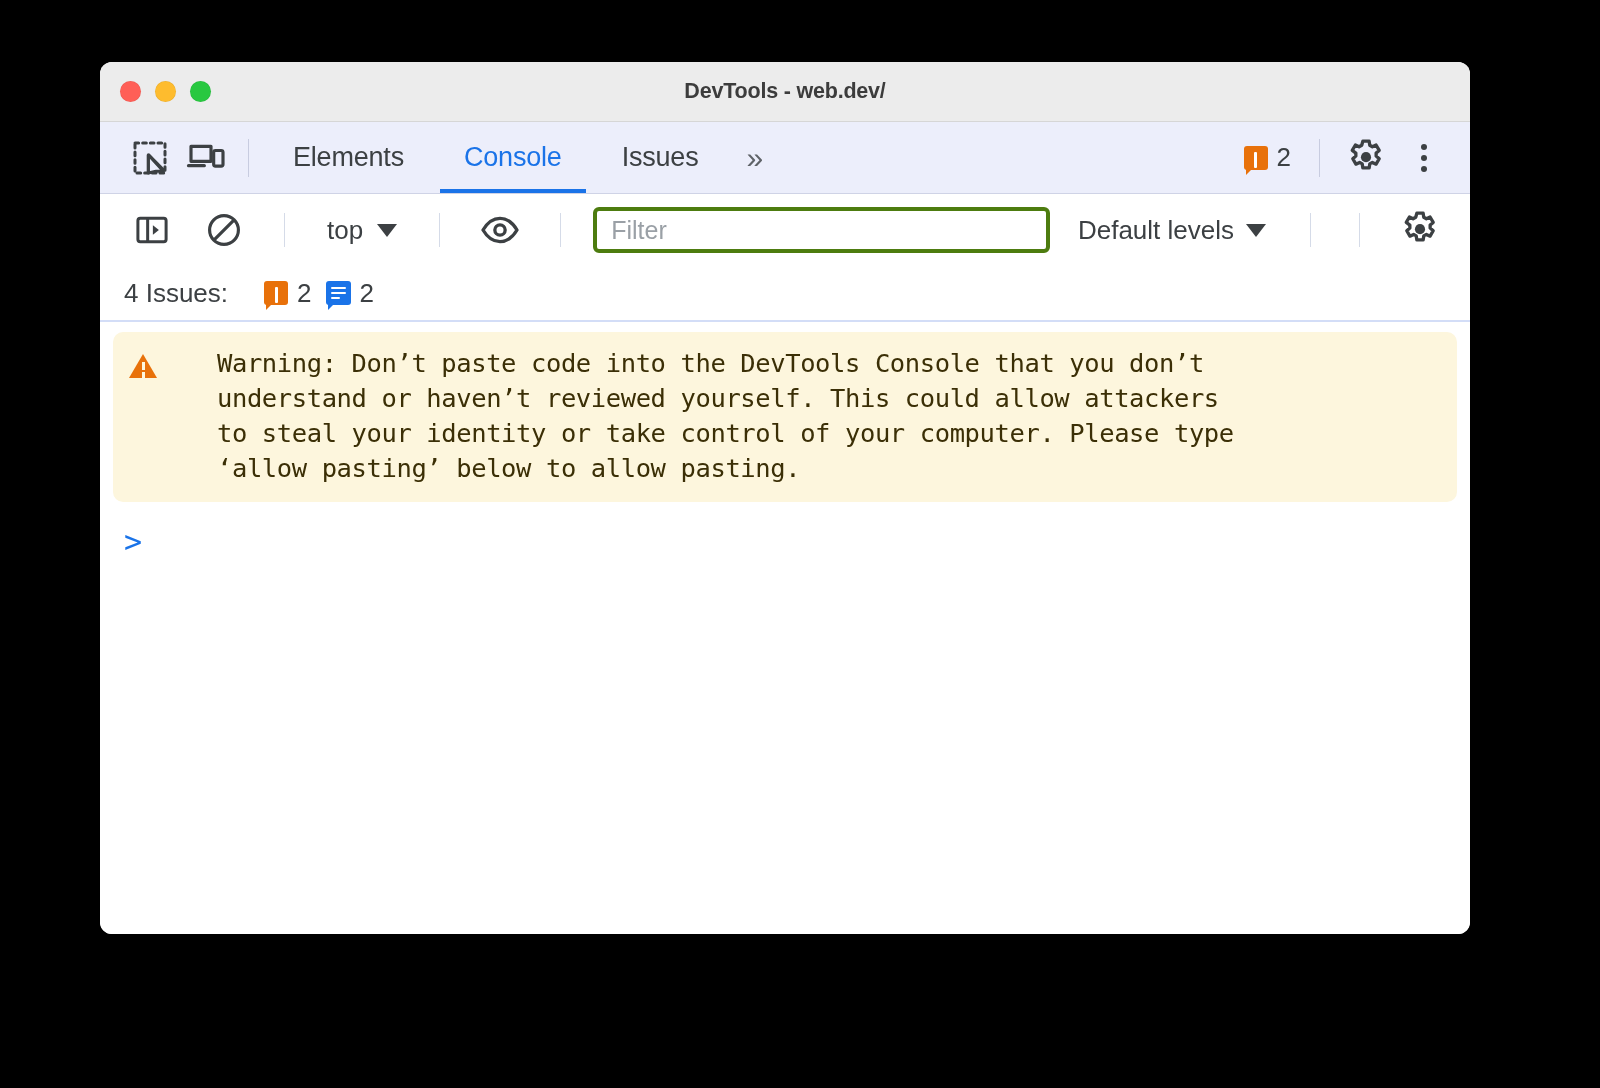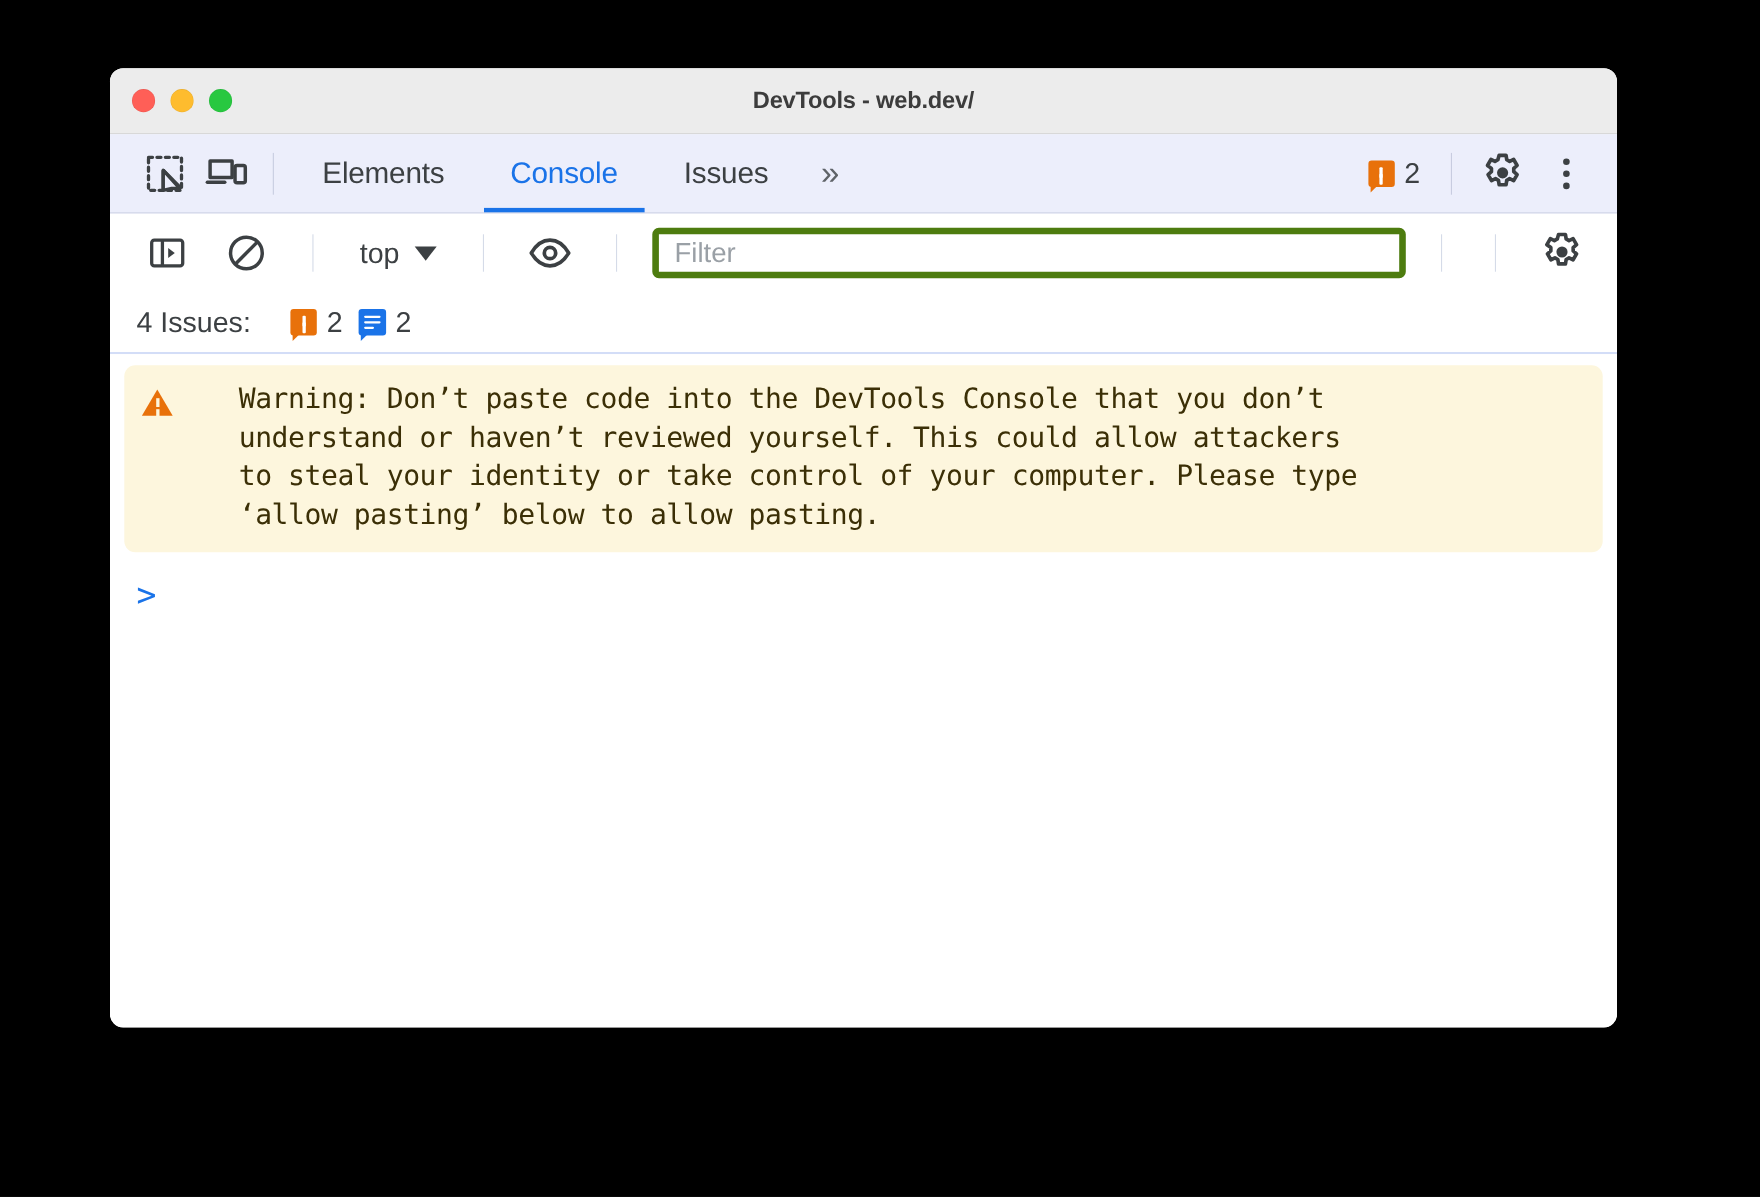--- a/index.html
+++ b/index.html
@@ -205,21 +205,21 @@
   }
   .caret {
     width: 0; height: 0;
     border-left: 10px solid transparent;
     border-right: 10px solid transparent;
     border-top: 13px solid #3c4043;
   }
   .filter-input {
     flex: 1;
     height: 46px;
-    border: 6px solid #4d7c0f;
+    border: 4px solid #4d7c0f;
     border-radius: 6px;
     background: #fff;
     padding: 0 14px;
     font-size: 25px;
     color: #737373;
     font-family: "Liberation Sans", sans-serif;
     outline: none;
     min-width: 100px;
   }
   .filter-input::placeholder { color: #9aa0a6; }
@@ -421,20 +421,24 @@
           <path d="M1.8 12 C5 6.6 8.6 5 12 5 C15.4 5 19 6.6 22.2 12
                    C19 17.4 15.4 19 12 19 C8.6 19 5 17.4 1.8 12 Z" fill="none" stroke="#3c4043" stroke-width="2" stroke-linejoin="round"></path>
           <circle cx="12" cy="12" r="3.1" fill="none" stroke="#3c4043" stroke-width="2"></circle>
         </svg>
       </div>
 
       <div class="tsep"></div>
 
       <input class="filter-input" type="text" placeholder="Filter" style="">
 
+      <div class="levels">
+        <span>Default levels</span>
+        <span class="caret"></span>
+      </div>
 
       <div class="tsep"></div>
       <div class="tsep"></div>
 
       <div class="icon-btn">
         <svg width="42" height="42" viewBox="0 0 24 24">
           <path fill="none" stroke="#3c4043" stroke-width="1.9" stroke-linejoin="round" d="M10.2 2.4h3.6l.35 2.3 1.5.87 2.1-1 1.8 3.1-1.75 1.5v1.74l1.75 1.5-1.8 3.1-2.1-1-1.5.87-.35 2.3h-3.6l-.35-2.3-1.5-.87-2.1 1-1.8-3.1 1.75-1.5v-1.74L4.15 7.67l1.8-3.1 2.1 1 1.5-.87z"></path>
           <circle cx="12" cy="11.5" r="2.9" fill="#3c4043"></circle>
         </svg>
       </div>

